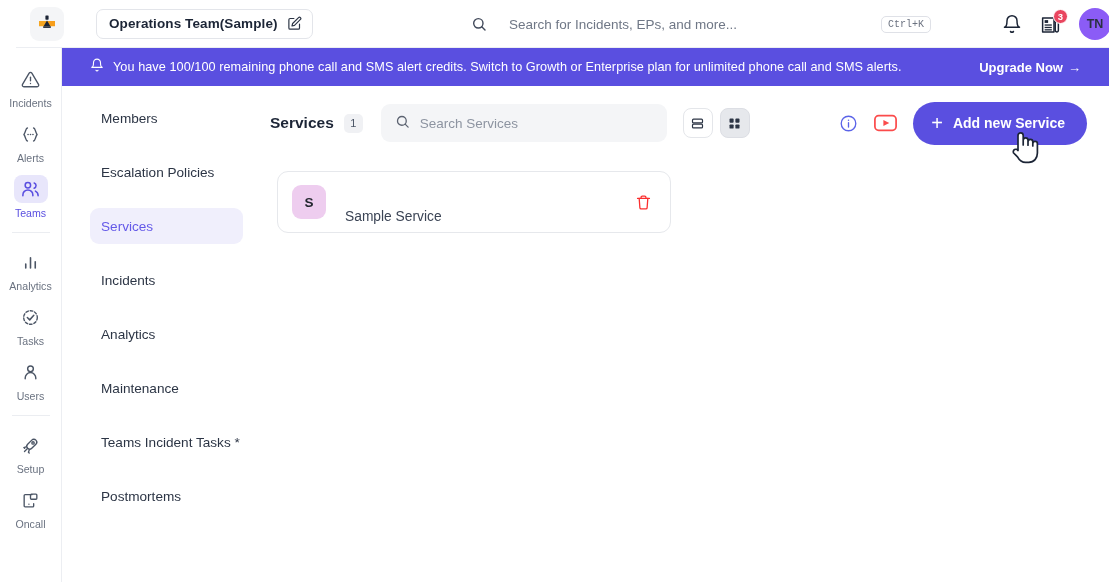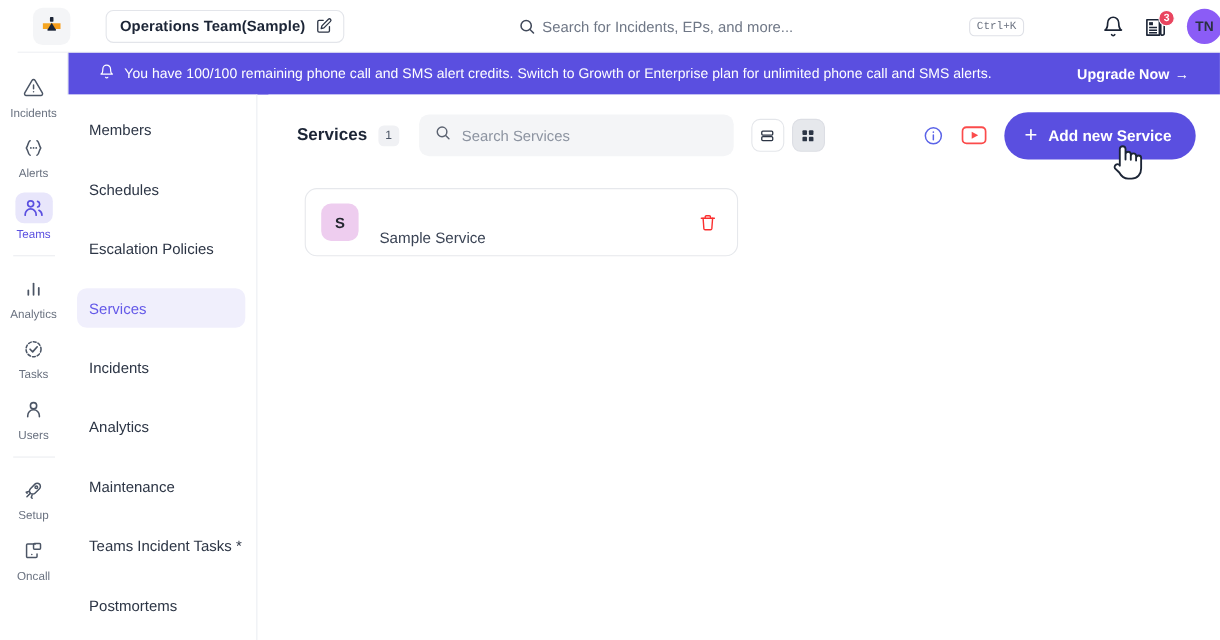--- a/index.html
+++ b/index.html
@@ -37,21 +37,21 @@
   }
   .team-chip-label {
     font-size: 13.5px; font-weight: 700; color: #1c2536; letter-spacing: .1px;
   }
   .edit-ic { display:flex; align-items:center; }
 
   .search-wrap {
     position: absolute; left: 455px; top: 8px;
     width: 460px; height: 32px;
     display: flex; align-items: center;
-    gap: 6px;
+    gap: 22px;
   }
   .search-ic { flex: 0 0 auto; display: flex; }
   .search-input {
     flex: 1 1 auto;
     border: none; outline: none;
     font-family: "Liberation Sans", sans-serif;
     font-size: 13.5px; color: #2c3545;
     background: transparent;
   }
   .search-input::placeholder { color: #6f7786; }
@@ -126,21 +126,21 @@
     border-radius: 8px;
     color: #4b5565;
   }
   .rail-item.active .rail-ico { background: #e8e6fb; color: #5a4fe0; }
   .rail-label { font-size: 10.6px; color: #6a7280; margin-top: 4px; }
   .rail-item.active .rail-label { color: #5a4fe0; }
   .rail-sep { width: 38px; height: 1px; background: #ebedf1; margin: 7px 0 10px; }
 
   
   .subnav {
-    position: absolute; top: 86px; left: 52px;
+    position: absolute; top: 86px; left: 72px;
     width: 182px; height: 496px;
     background: #ffffff;
     border-right: 1px solid #eceef2;
     padding-top: 14px;
     overflow: hidden;
   }
   .subnav-item {
     height: 36px; margin: 0 10px 18px 18px;
     display: flex; align-items: center;
     padding-left: 11px;
@@ -398,23 +398,20 @@
         <circle cx="10" cy="16.6" r=".9" fill="currentColor" stroke="none"></circle>
       </svg>
     </span>
     <span class="rail-label">Oncall</span>
   </div>
 </div>
 
 <div class="subnav">
   <div class="subnav-item">
     <span>Members</span>
-  </div>
-  <div class="subnav-item">
-    <span>Schedules</span>
   </div>
   <div class="subnav-item">
     <span>Escalation Policies</span>
   </div>
   <div class="subnav-item active">
     <span>Services</span>
   </div>
   <div class="subnav-item">
     <span>Incidents</span>
   </div>

